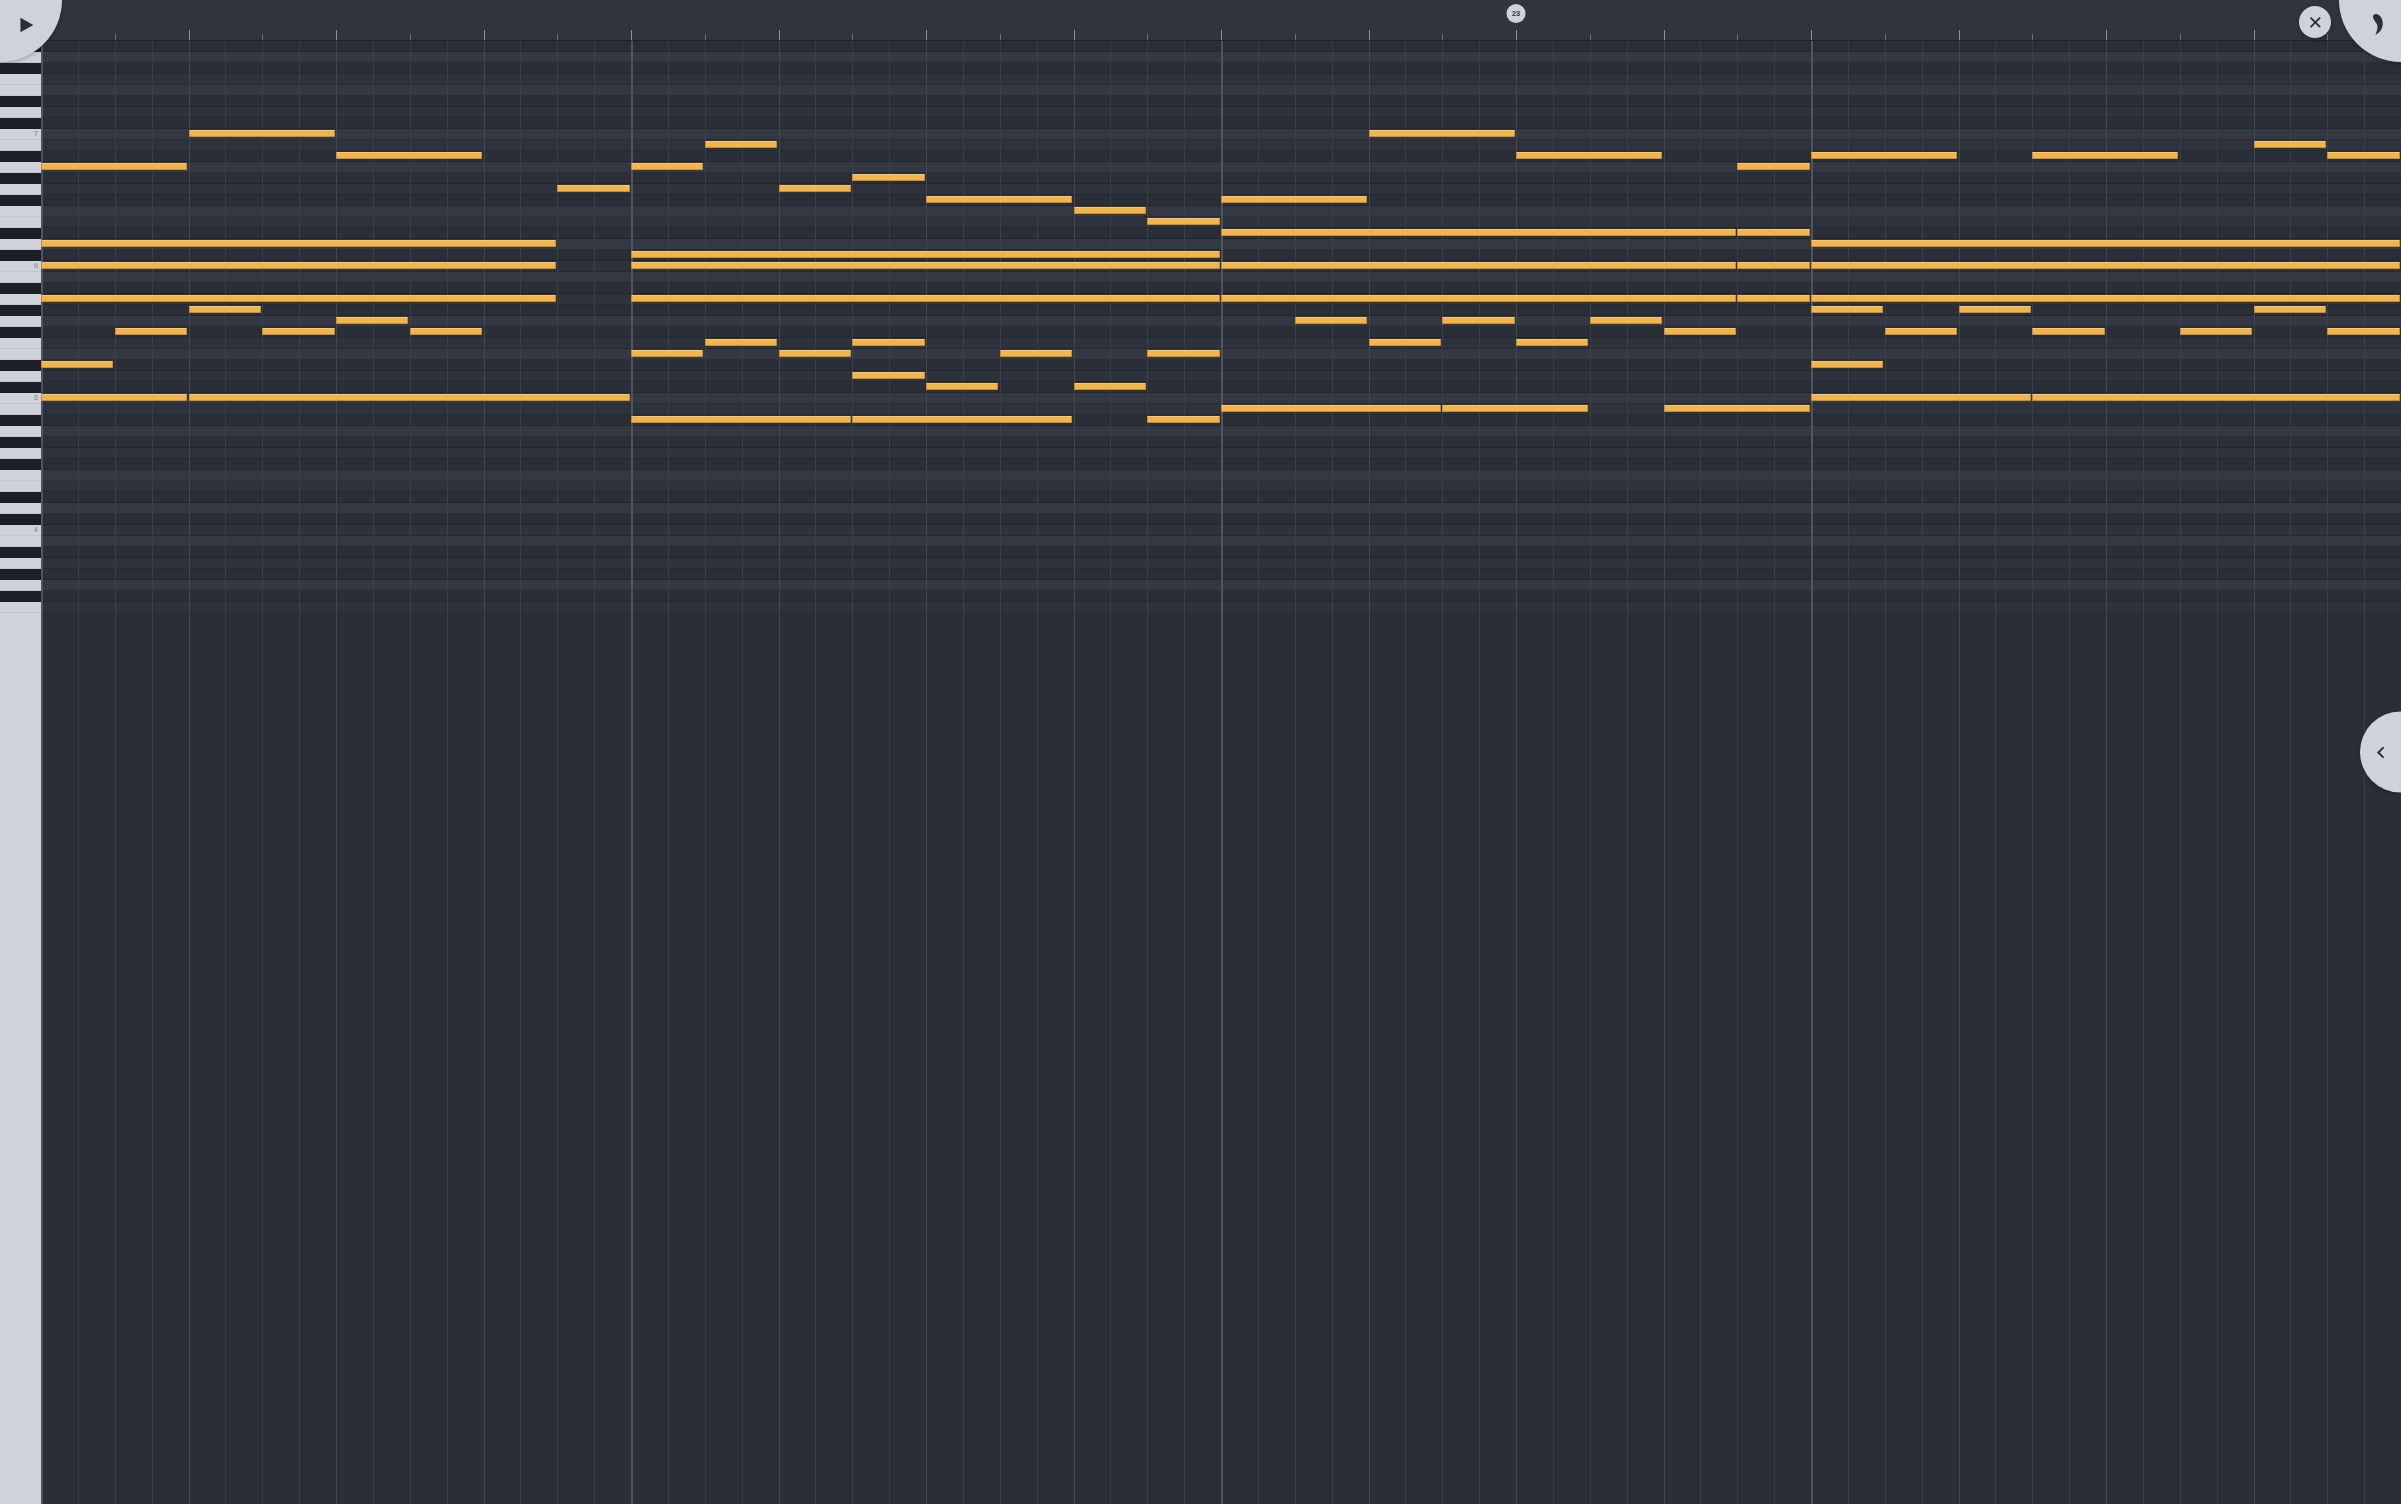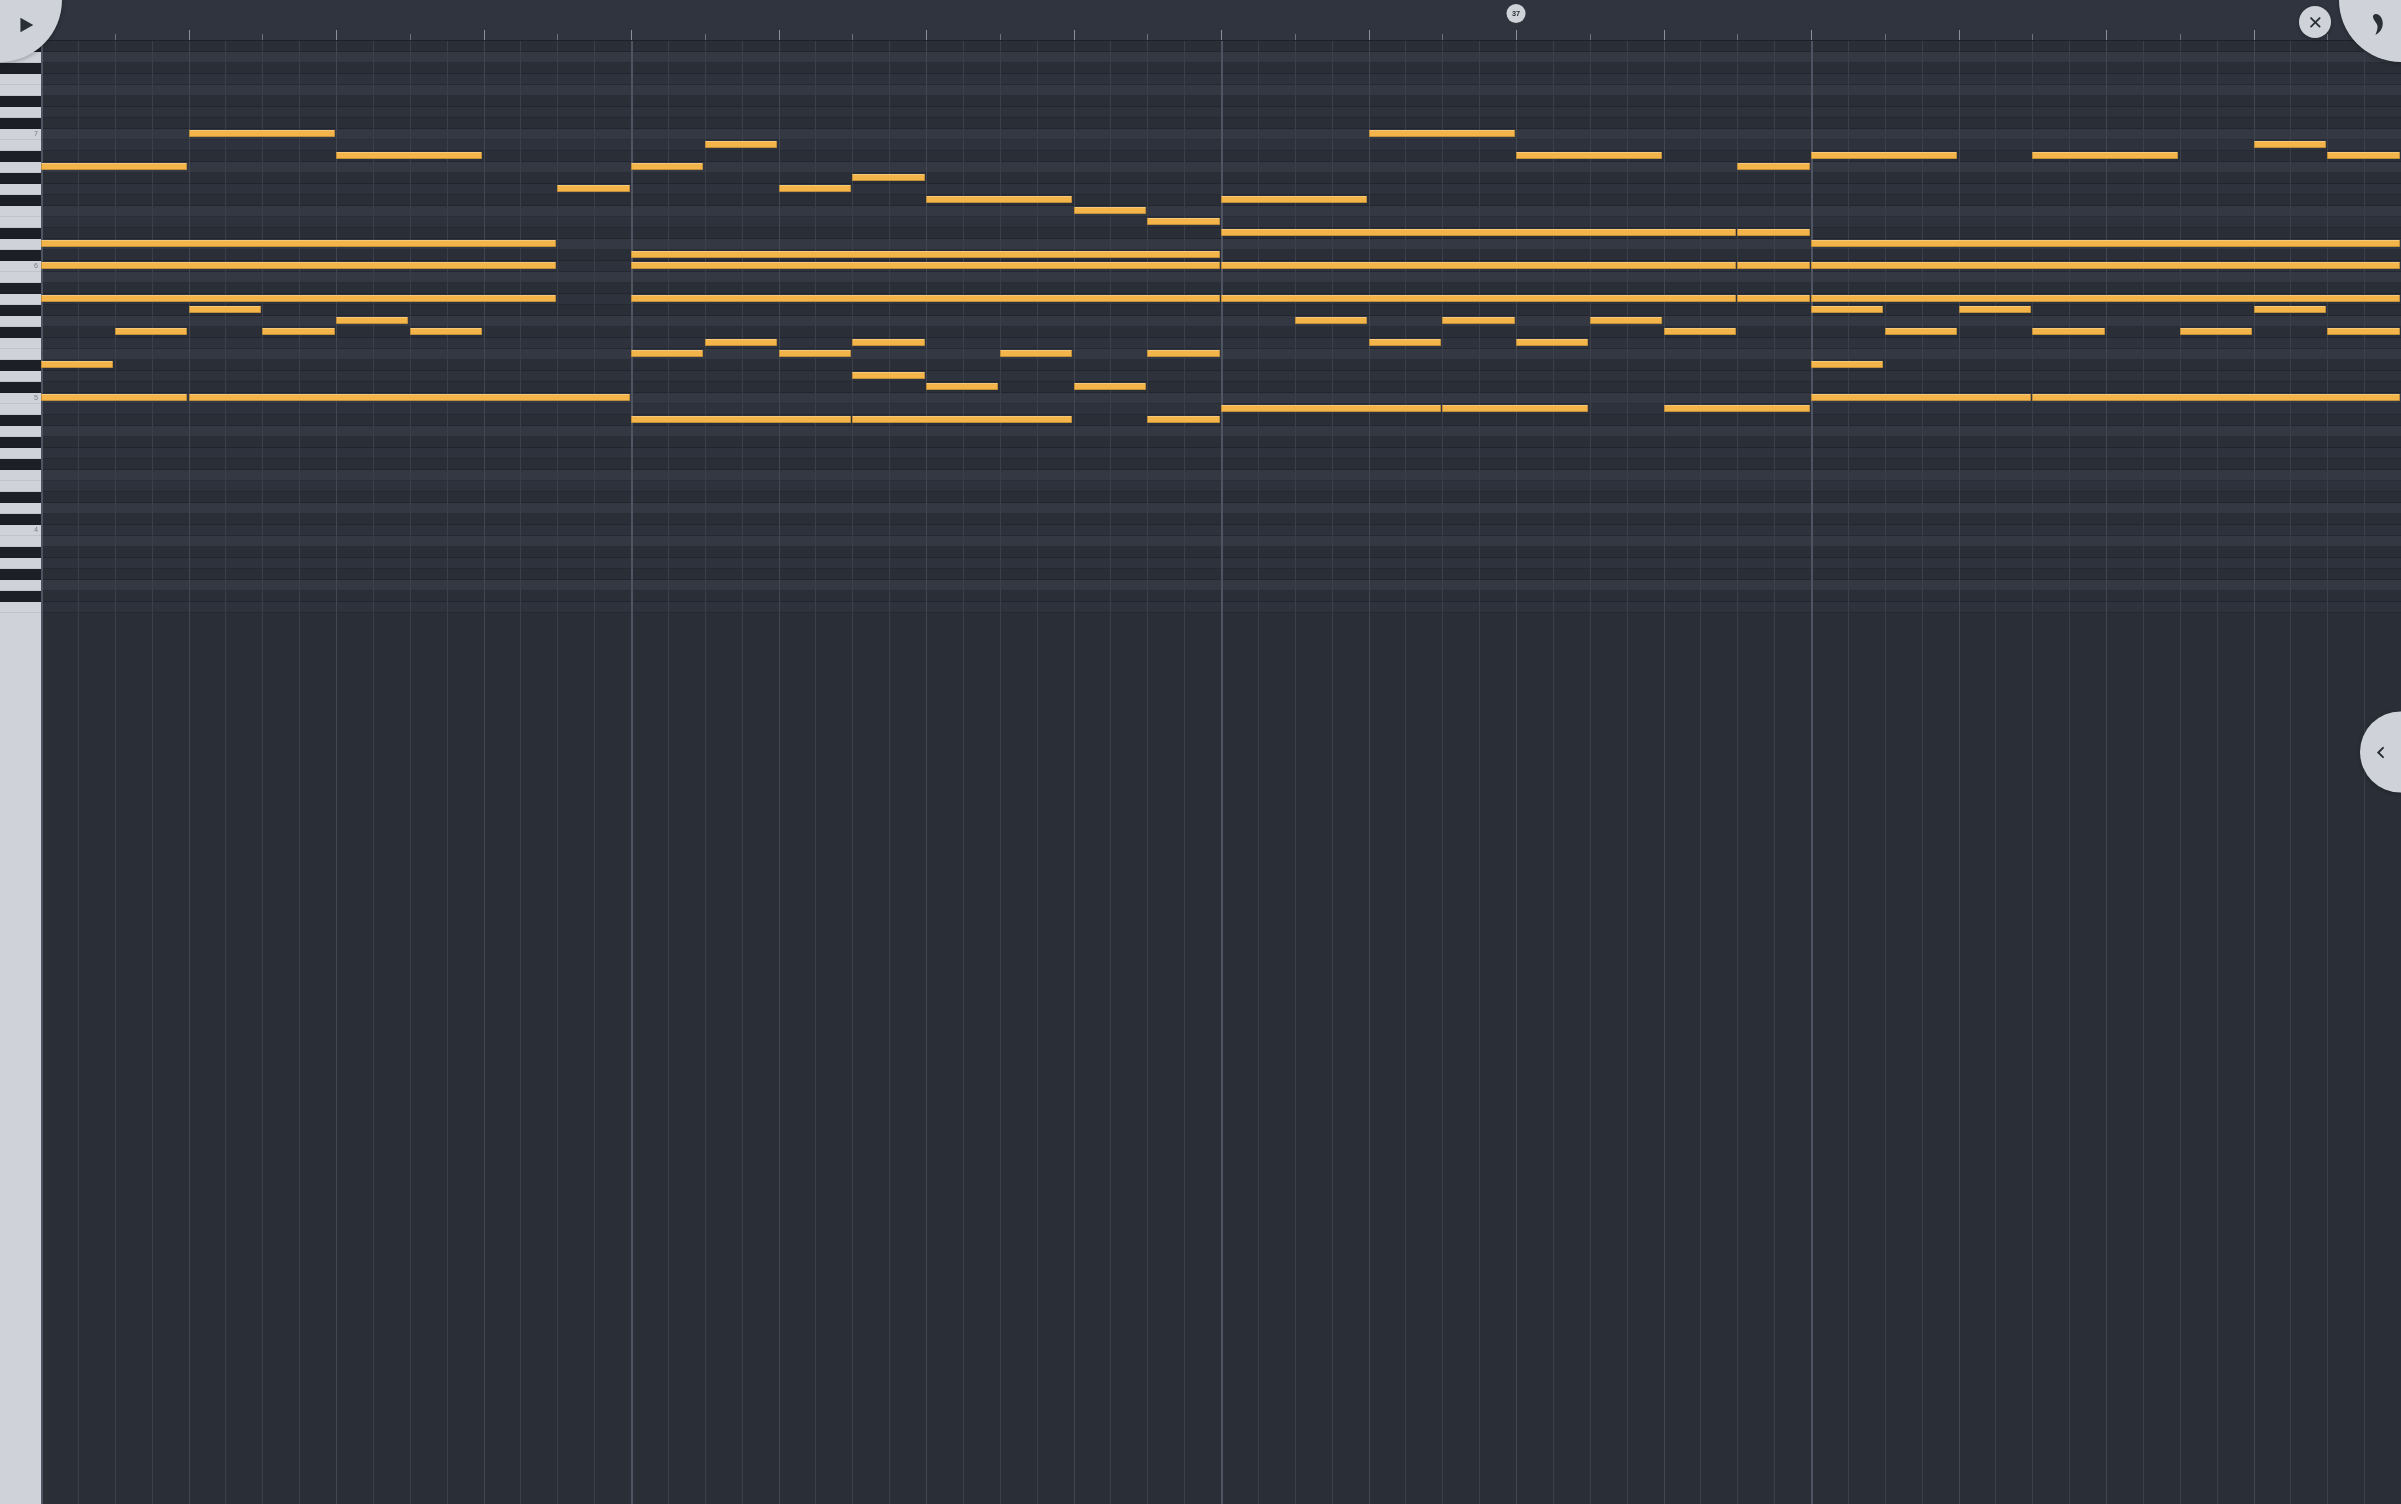--- a/index.html
+++ b/index.html
@@ -110,21 +110,21 @@
         <div class="tick major" style="left: 75%;"></div>
         <div class="tick" style="left: 78.125%;"></div>
         <div class="tick major" style="left: 81.25%;"></div>
         <div class="tick" style="left: 84.375%;"></div>
         <div class="tick major" style="left: 87.5%;"></div>
         <div class="tick" style="left: 90.625%;"></div>
         <div class="tick major" style="left: 93.75%;"></div>
         <div class="tick" style="left: 96.875%;"></div>
       </div>
     <div class="marker" id="timeline-marker" style="left: 1516px;">
-      <span>37</span>
+      <span>23</span>
     </div>
   </div>
 
   <div class="keys" id="piano-keys">
       <div class="key-row black"></div>
       <div class="key-row"></div>
       <div class="key-row black"></div>
       <div class="key-row"></div>
       <div class="key-row"></div>
       <div class="key-row black"></div>

